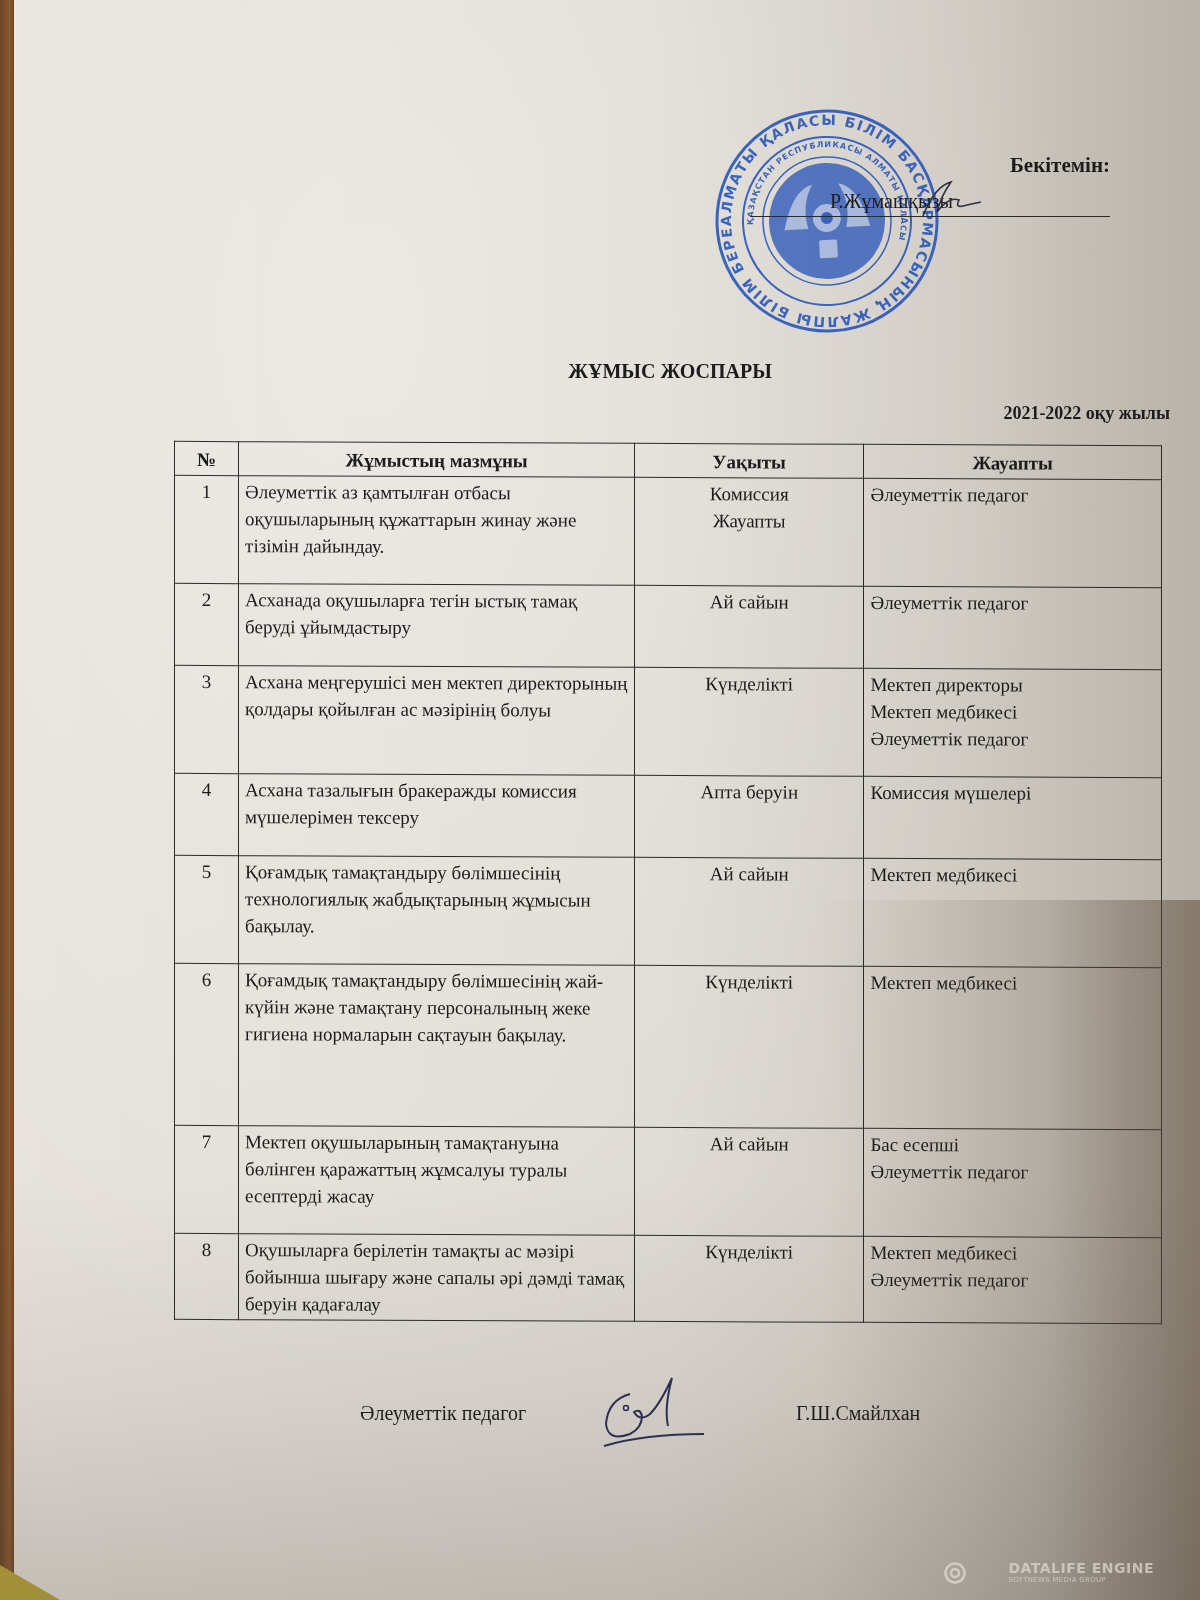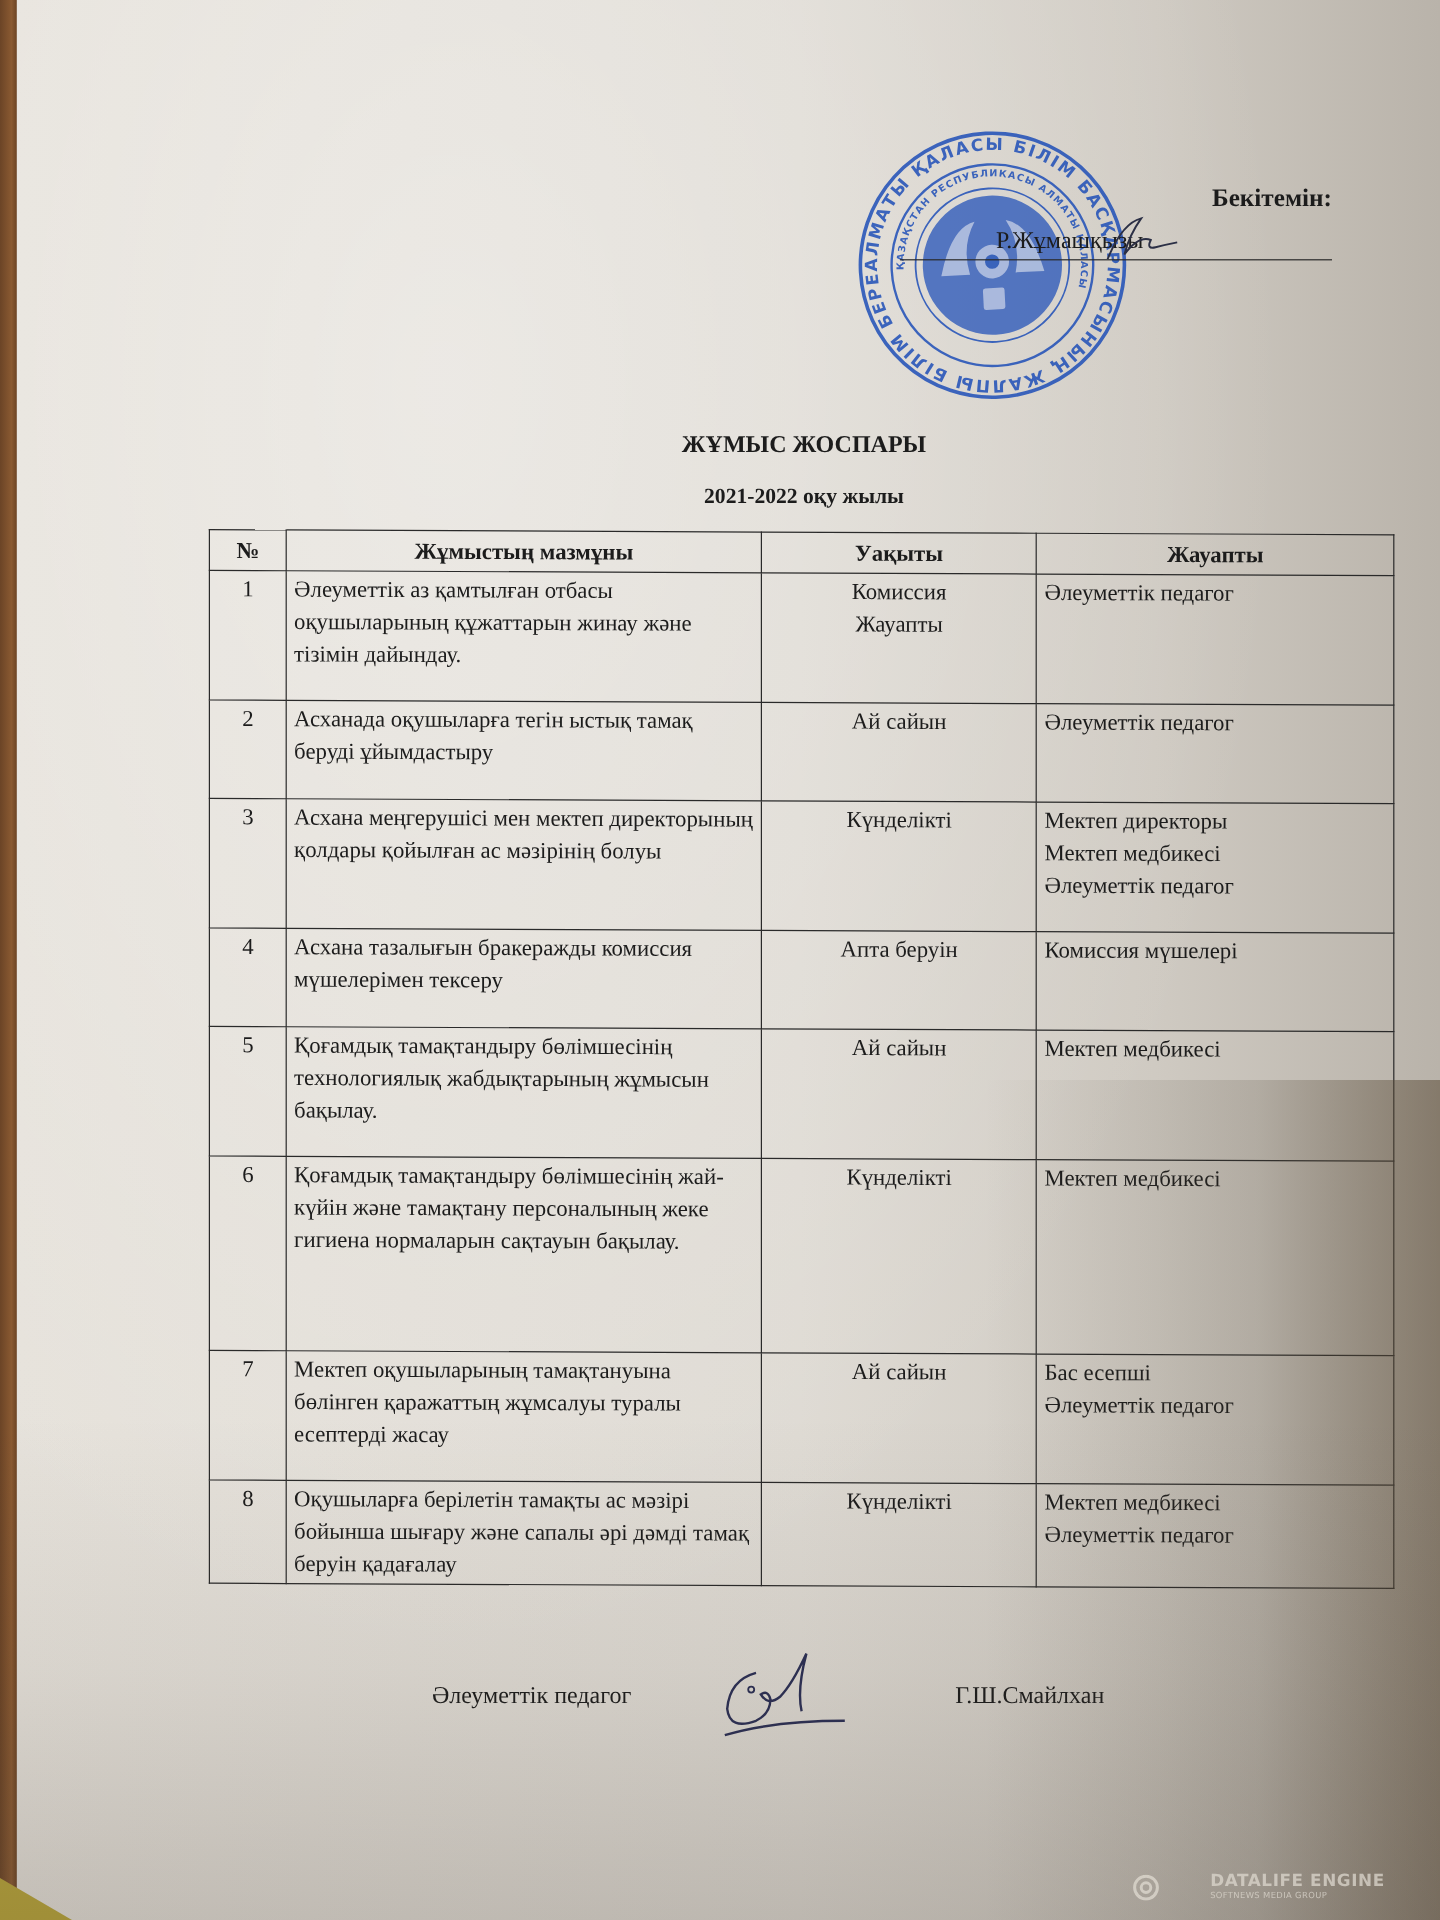--- a/index.html
+++ b/index.html
@@ -98,21 +98,21 @@
     
     .heading {
       position: absolute;
       left: 170px;
       width: 1000px;
       text-align: center;
       font-weight: bold;
     }
     .heading.h1 { top: 282px; font-size: 20px; line-height: 28px; }
     .heading.h2 { top: 360px; font-size: 20px; }
-    .heading.h3 { top: 403px; font-size: 18px; }
+    .heading.h3 { top: 403px; font-size: 18px; text-align: right; }
 
     
     .plan-table {
       position: absolute;
       left: 174px;
       top: 443px;
       width: 988px;
       border-collapse: collapse;
       font-size: 19px;
       line-height: 27px;

